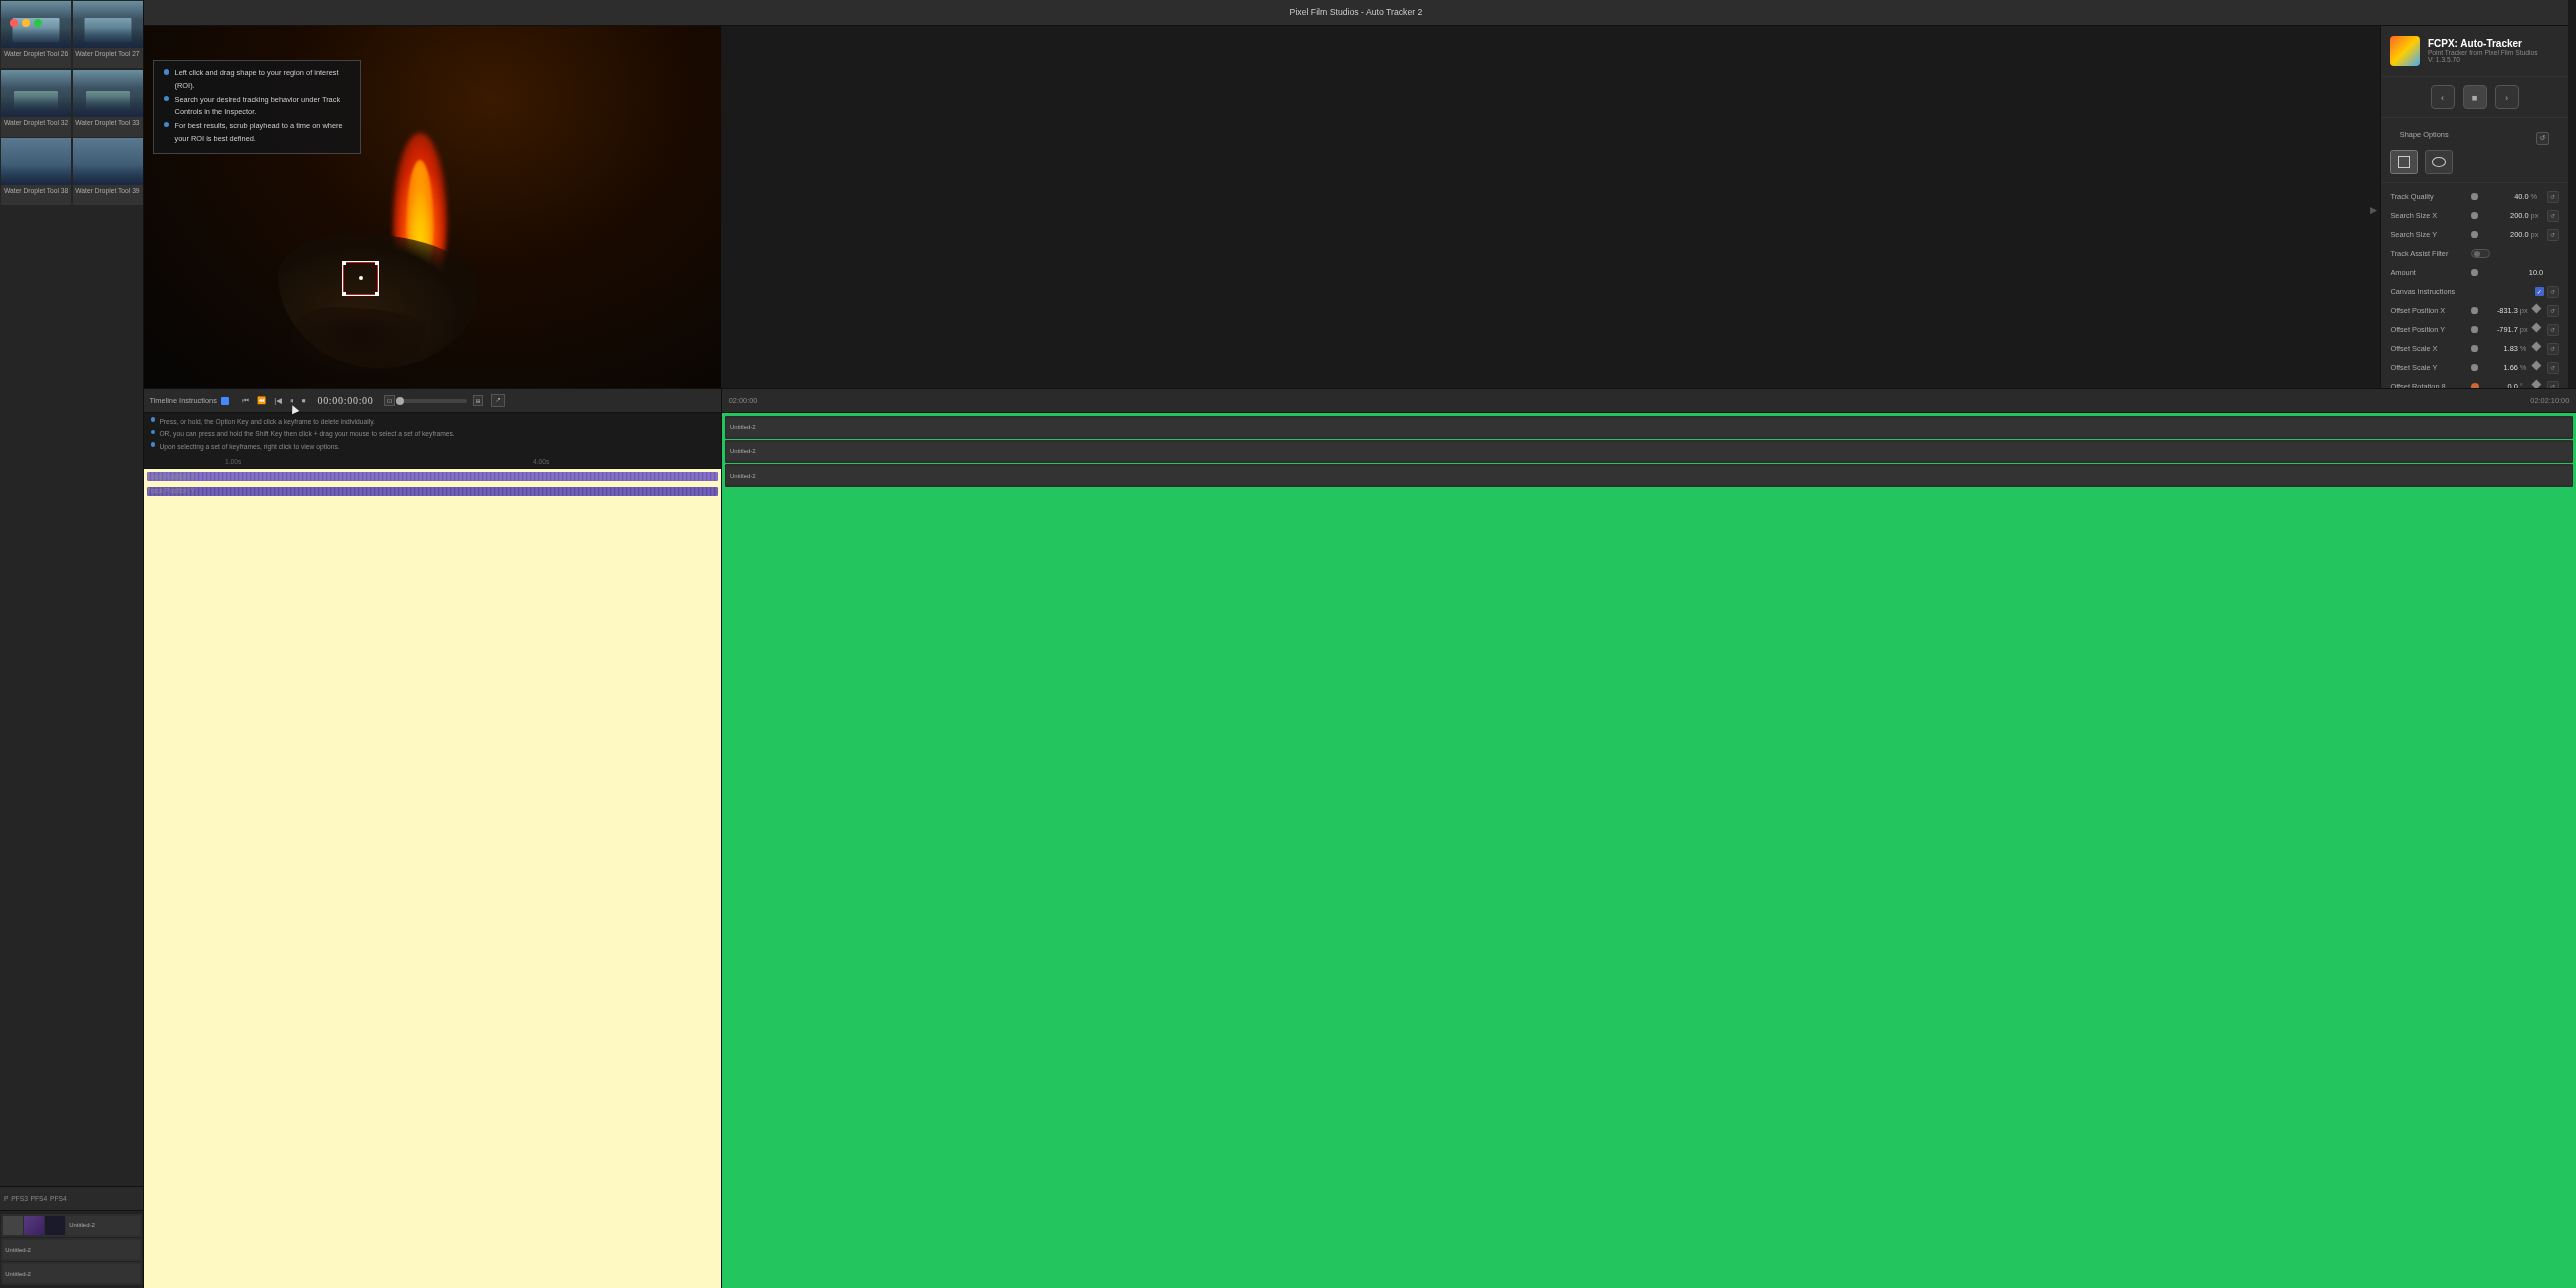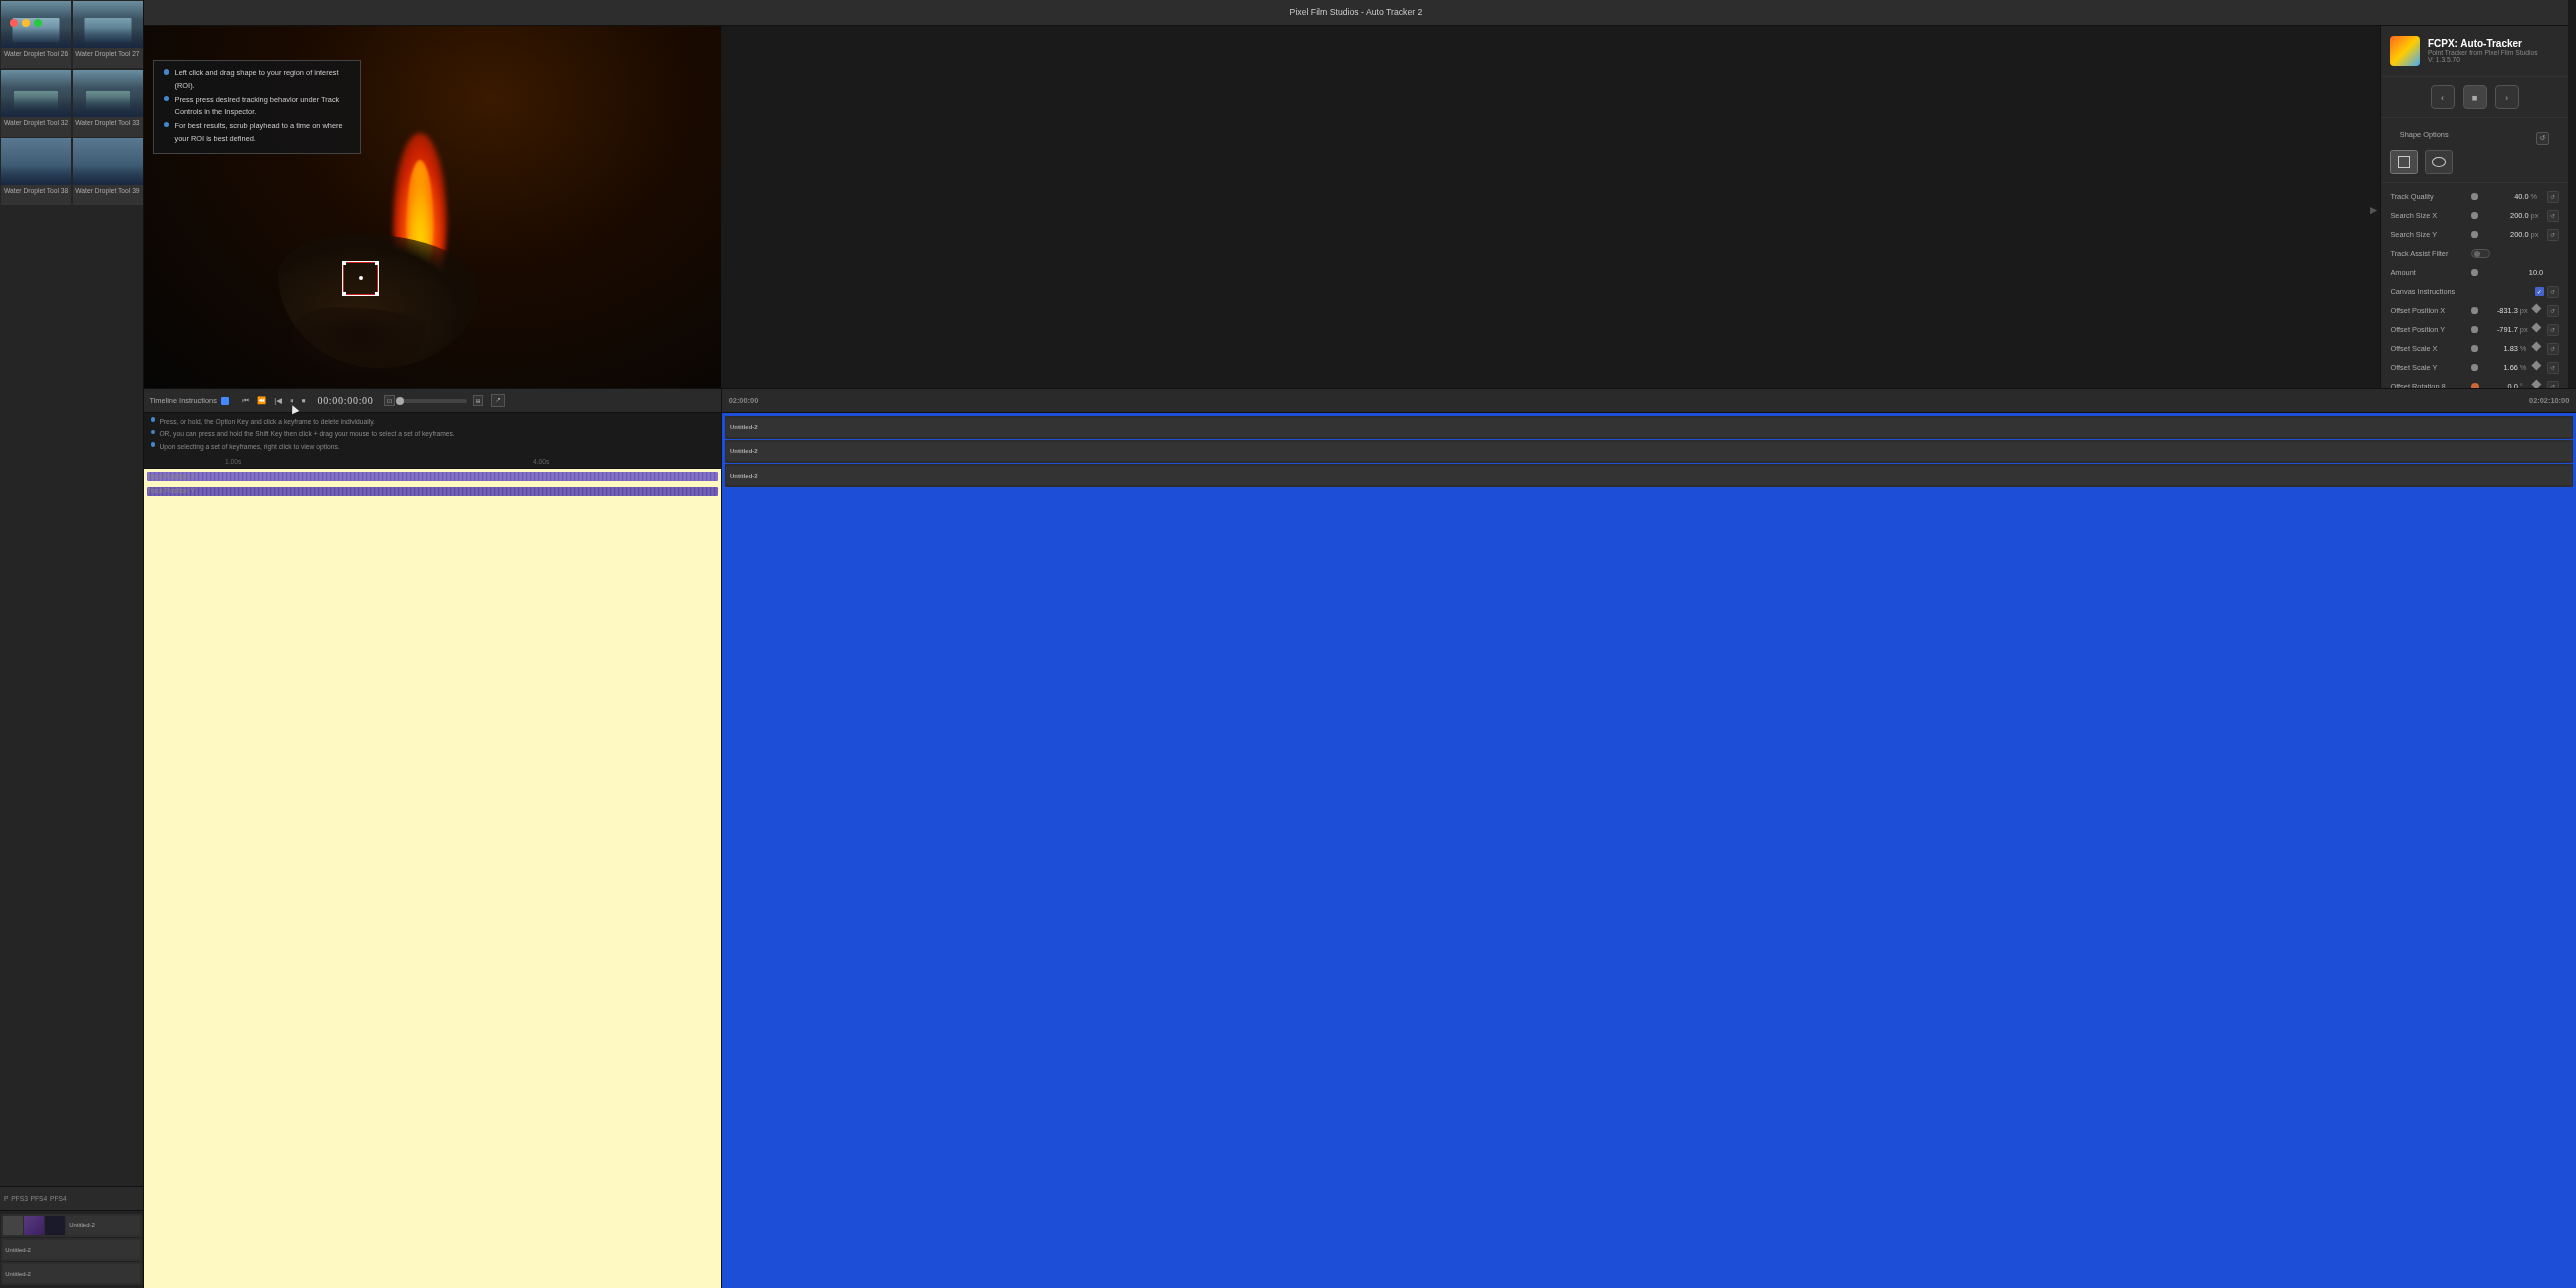--- a/index.html
+++ b/index.html
@@ -722,21 +722,21 @@
 
     </div>
 
     <div class="instructions-tooltip">
       <div class="instruction-line">
         <div class="bullet-blue"></div>
         <span>Left click and drag shape to your region of interest (ROI).</span>
       </div>
       <div class="instruction-line">
         <div class="bullet-blue"></div>
-        <span>Press press desired tracking behavior under Track Controls in the Inspector.</span>
+        <span>Search your desired tracking behavior under Track Controls in the Inspector.</span>
       </div>
       <div class="instruction-line">
         <div class="bullet-blue"></div>
         <span>For best results, scrub playhead to a time on where your ROI is best defined.</span>
       </div>
     </div>
   </div>
 
   <div class="right-panel">
 
@@ -950,21 +950,21 @@
     </div>
 
   </div>
 
   <div style="position:absolute;left:146px;top:405px;width:0;height:0;border-style:solid;border-width:0 4px 8px 4px;border-color:transparent transparent rgba(255,255,255,0.9) transparent;transform:rotate(-25deg);z-index:200;pointer-events:none;"></div>
 
   <div style="position:absolute;right:188px;top:201px;font-size:9.4px;color:#555;cursor:pointer;padding:2.7px;">▶</div>
 
 </div>
 
-<div style="position:absolute;left:721px;top:388px;right:0;bottom:0;background:#1d4ed8;border-top:1.3px solid #111;border-left:0.7px solid #111;font-weight:bold;">
+<div style="position:absolute;left:721px;top:388px;right:0;bottom:0;background:#22c55e;border-top:1.3px solid #111;border-left:0.7px solid #111;">
   <div style="height:24px;background:#2a2a2a;border-bottom:0.7px solid #111;display:flex;align-items:center;padding:0 6.7px;gap:4px;">
     <span style="font-size:7.4px;color:#888;">02:00:00</span>
     <div style="flex:1;"></div>
     <span style="font-size:7.4px;color:#888;">02:02:10:00</span>
   </div>
 
   <div style="padding:2.7px;">
     <div style="height:23px;background:#2d2d2d;border-radius:1.3px;margin-bottom:1.3px;display:flex;align-items:center;padding:1.3px;">
       <div style="flex:1;height:19px;background:#333;border-radius:1.3px;display:flex;align-items:center;padding:0 4px;">
         <span style="font-size:6px;color:#aaa;">Untitled-2</span>

